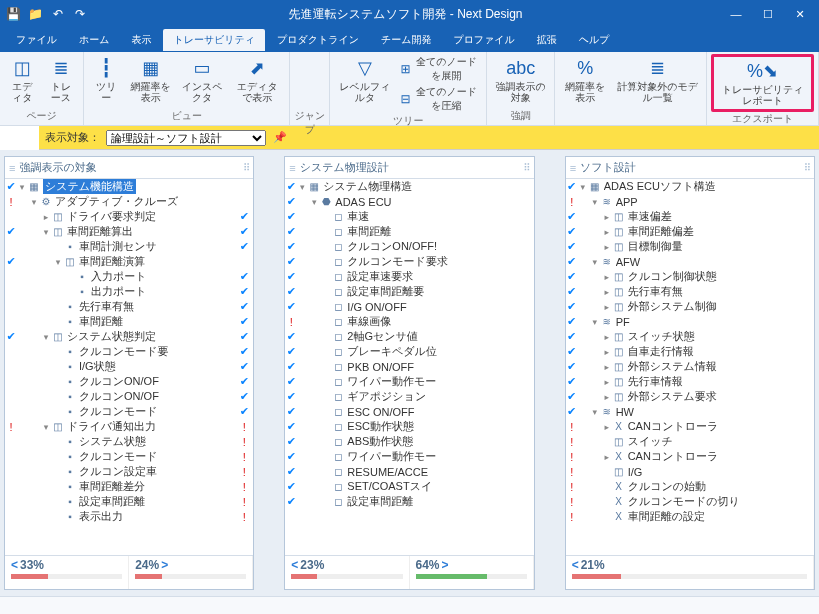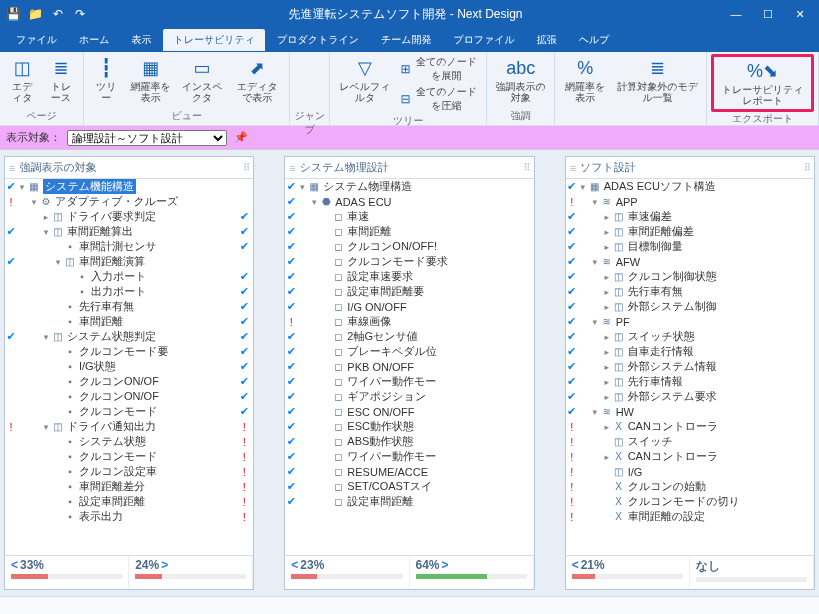--- a/index.html
+++ b/index.html
@@ -21,21 +21,21 @@
 .rgroup .controls { flex: 1; display: flex; align-items: flex-start; gap: 2px; }
 .rgroup .glabel { text-align: center; font-size: 10px; color: #666; height: 14px; }
 .rbtn { display: flex; flex-direction: column; align-items: center; justify-content: flex-start; padding: 2px 4px; min-width: 36px; text-align: center; font-size: 10px; color: #444; gap: 2px; }
 .rbtn .ricon { width: 24px; height: 24px; display: flex; align-items: center; justify-content: center; font-size: 18px; color: #1862b5; }
 .rbtn .rlabel { line-height: 1.1; font-family: Liberation Mono, monospace; }
 .rbtn.small { flex-direction: row; min-width: 0; padding: 1px 3px; gap: 3px; }
 .rbtn.small .ricon { width: 14px; height: 14px; font-size: 12px; }
 .rgroup .stack { display: flex; flex-direction: column; gap: 0; }
 .highlighted { border: 3px solid #e91e63; border-radius: 2px; }
 
-.filterbar { height: 24px; border-bottom: 1px solid #ccc; display: flex; align-items: center; padding: 2px 6px; gap: 6px; font-size: 11px; background: #f0abfc; }
+.filterbar { height: 24px; border-bottom: 1px solid #ccc; display: flex; align-items: center; padding: 2px 6px; gap: 6px; font-size: 11px; background: #fde047; margin-left: 39px; }
 .filterbar select { font-size: 11px; width: 160px; }
 .filterbar .pin { width: 16px; height: 16px; display:flex; align-items:center; justify-content:center; color:#666; }
 
 .panes { display: flex; height: calc(614px - 28px - 24px - 74px - 24px - 18px); background: #e8eef5; }
 .pane { flex: 1; margin: 6px 4px; background: #fff; border: 1px solid #b5c6da; display: flex; flex-direction: column; position: relative; }
 .pane-head { height: 22px; display: flex; align-items: center; padding: 0 4px; border-bottom: 1px solid #d4dde8; font-size: 11px; color: #4a6a8a; gap: 4px; }
 .pane-head .burger { color: #a8bdd4; }
 .pane-head .title { flex: 1; }
 .pane-head .grip { color: #a8bdd4; font-size: 10px; letter-spacing: -1px; }
 .pane-body { flex: 1; overflow: hidden; position: relative; }
@@ -811,25 +811,17 @@
       <div class="coverage">
         <div class="cov">
           <div class="cline">
             <span style="color: rgb(45, 125, 216);">&lt;</span>
             <span>21%</span>
           </div>
           <div class="cbar">
             <div class="fill" style="width: 21%;"></div>
           </div>
         </div>
-        <div class="cov">
-          <div class="cline">
-            <span>なし</span>
-          </div>
-          <div class="cbar">
-            <div class="fill" style="width: 0%;"></div>
-          </div>
-        </div>
       </div>
     </div>
   </div>
 
 <div class="statusbar"></div>
 
 </body></html>

